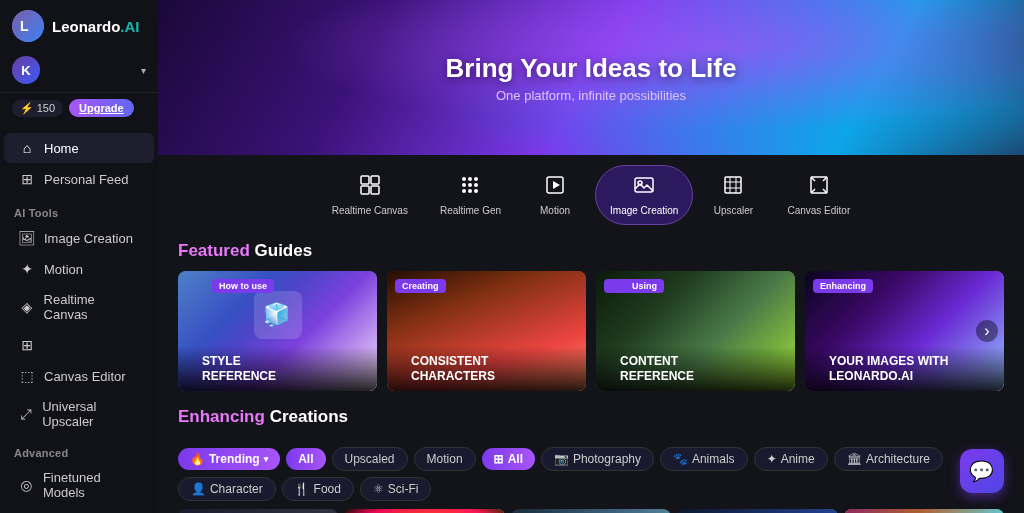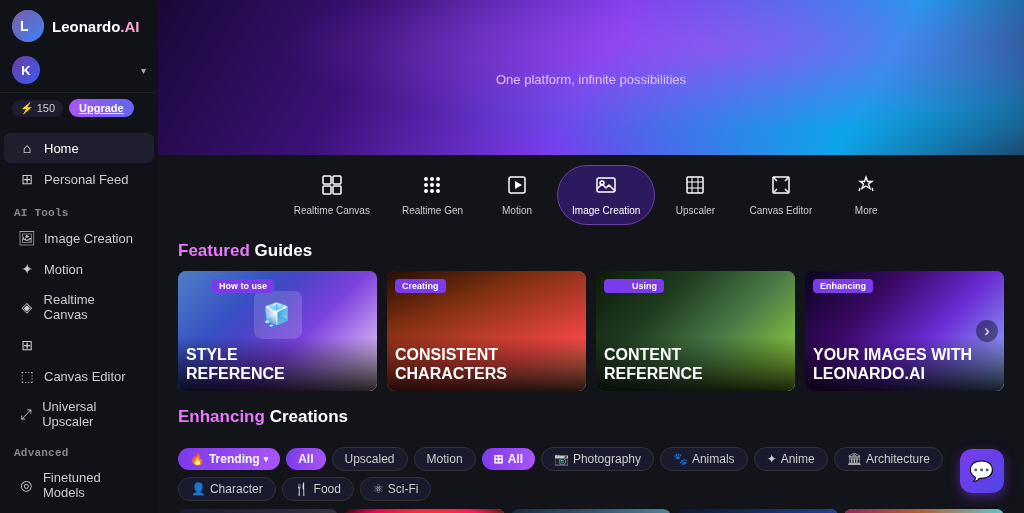--- a/index.html
+++ b/index.html
@@ -36,21 +36,21 @@
     }
 
     .nav-section { padding: 8px 0 2px 0; }
     .nav-item {
       display: flex; align-items: center; gap: 8px; padding: 7px 14px; font-size: 13px; color: #ccc; cursor: pointer; border-radius: 6px; margin: 0 4px 1px 4px;
     }
     .nav-item.active { background: #1e1e2e; color: #fff; }
     .nav-item .nav-icon { font-size: 14px; width: 18px; text-align: center; }
 
     .section-label {
-      font-size: 11px; font-weight: 700; color: #888; padding: 10px 14px 4px 14px; text-transform: none; letter-spacing: 0.02em; font-family: Liberation Mono, monospace;
+      font-size: 11px; font-weight: 700; color: #888; padding: 10px 14px 4px 14px; text-transform: none; letter-spacing: 0.02em;
     }
 
     
     .main {
       flex: 1; height: 513px; overflow-y: auto; background: #13131a;
     }
     .main::-webkit-scrollbar { width: 4px; }
     .main::-webkit-scrollbar-thumb { background: #333; border-radius: 2px; }
 
     
@@ -89,21 +89,21 @@
     .guide-tag {
       position: absolute; top: 8px; left: 8px; border-radius: 4px; padding: 2px 7px; font-size: 9px; font-weight: 600; color: #fff;
     }
     .guide-tag.how { background: #7c3aed; margin-left: 26px; }
     .guide-tag.creating { background: #7c3aed; }
     .guide-tag.using { background: #7c3aed; padding-left: 28px; }
     .guide-tag.enhancing { background: #7c3aed; }
     .guide-text {
       position: absolute; bottom: 0; left: 0; right: 0; padding: 8px; background: linear-gradient(to top, rgba(0,0,0,0.85) 0%, transparent 100%);
     }
-    .guide-text .title { font-size: 16px; font-weight: 700; color: #fff; line-height: 1.2; }
+    .guide-text .title { font-size: 12px; font-weight: 700; color: #fff; line-height: 1.2; margin-left: 16px; }
     .guide-text .title strong { display: block; }
     .guide-nav { position: absolute; top: 50%; right: 6px; transform: translateY(-50%); color: #fff; font-size: 16px; background: rgba(0,0,0,0.4); border-radius: 50%; width: 22px; height: 22px; display: flex; align-items: center; justify-content: center; cursor: pointer; }
 
     
     .filter-row {
       display: flex; align-items: center; gap: 6px; padding: 6px 20px 8px 20px; flex-wrap: wrap;
     }
     .filter-btn {
       border-radius: 20px; padding: 4px 12px; font-size: 12px; cursor: pointer; border: 1px solid #333; background: #1a1a2e; color: #ccc; display: flex; align-items: center; gap: 4px;
     }
@@ -134,21 +134,21 @@
           <circle cx="16" cy="16" r="16" fill="url(#logoGrad)"></circle>
           <defs>
             <linearGradient id="logoGrad" x1="0" y1="0" x2="1" y2="1">
               <stop offset="0%" stop-color="#7b5ea7"></stop>
               <stop offset="100%" stop-color="#3b82f6"></stop>
             </linearGradient>
           </defs>
           <text x="8" y="21" font-size="14" fill="white" font-weight="bold">L</text>
         </svg>
     </div>
-    <span style="font-size:15px;font-weight:700;color:#fff;">Leonardo<span style="color:#f9a8d4;">.AI</span></span>
+    <span style="font-size:15px;font-weight:700;color:#fff;">Leonardo<span style="color:#14b8a6;">.AI</span></span>
   </div>
 
   <div class="user-row">
     <div class="user-avatar">K</div>
     <span class="user-chevron">▾</span>
   </div>
 
   <div class="tokens-row">
     <div class="token-badge">
       <span class="token-icon">⚡</span>
@@ -206,20 +206,21 @@
 
   </div>
 
 </aside>
 
 <main class="main">
 
   <div class="hero">
     <div style="position:absolute;inset:0;background:linear-gradient(120deg,#1a0838 0%,#3b1278 25%,#7c3aed 50%,#0ea5e9 80%,#1e3a5f 100%);"></div>
     <div style="position:absolute;inset:0;background:radial-gradient(ellipse at 65% 30%,rgba(168,85,247,0.6) 0%,transparent 55%),radial-gradient(ellipse at 85% 70%,rgba(14,165,233,0.5) 0%,transparent 45%);"></div>
+    <h1 class="hero-title">Bring Your Ideas to Life</h1>
     <p class="hero-subtitle">One platform, infinite possibilities</p>
   </div>
 
   <div class="tool-bar">
     <div class="tool-item">
       <span class="tool-icon">
         <svg width="22" height="22" viewBox="0 0 22 22" fill="none">
             <rect x="2" y="2" width="8" height="8" rx="1" stroke="white" stroke-width="1.5"></rect>
             <rect x="12" y="2" width="8" height="8" rx="1" stroke="white" stroke-width="1.5"></rect>
             <rect x="2" y="12" width="8" height="8" rx="1" stroke="white" stroke-width="1.5"></rect>
@@ -273,29 +274,20 @@
       <span style="font-size:10px;color:#ccc;">Upscaler</span>
     </div>
     <div class="tool-item">
       <span class="tool-icon">
         <svg width="22" height="22" viewBox="0 0 22 22" fill="none">
             <rect x="3" y="3" width="16" height="16" rx="1" stroke="white" stroke-width="1.5"></rect>
             <path d="M3 3l4 4M19 3l-4 4M3 19l4-4M19 19l-4-4" stroke="white" stroke-width="1.5"></path>
           </svg>
       </span>
       <span style="font-size:10px;color:#ccc;">Canvas Editor</span>
-    </div>
-    <div class="tool-item">
-      <span class="tool-icon">
-        <svg width="22" height="22" viewBox="0 0 22 22" fill="none">
-            <path d="M11 3l1.5 4.5h4.5l-3.5 2.5 1.5 4.5L11 12l-4 2.5 1.5-4.5L5 7.5h4.5z" stroke="white" stroke-width="1.3" fill="none"></path>
-            <path d="M17 14l1 3M5 14l-1 3" stroke="white" stroke-width="1.3"></path>
-          </svg>
-      </span>
-      <span style="font-size:10px;color:#ccc;">More</span>
     </div>
   </div>
 
   <div class="section">
     <div class="section-title">
       <span class="highlight">Featured</span><span class="normal"> Guides</span>
     </div>
     <div class="guides-grid">
 
       <div class="guide-card" style="background:linear-gradient(135deg,#1a4a7a 0%,#2d1a5e 40%,#c8a0e0 80%,#e8d5f0 100%);">

